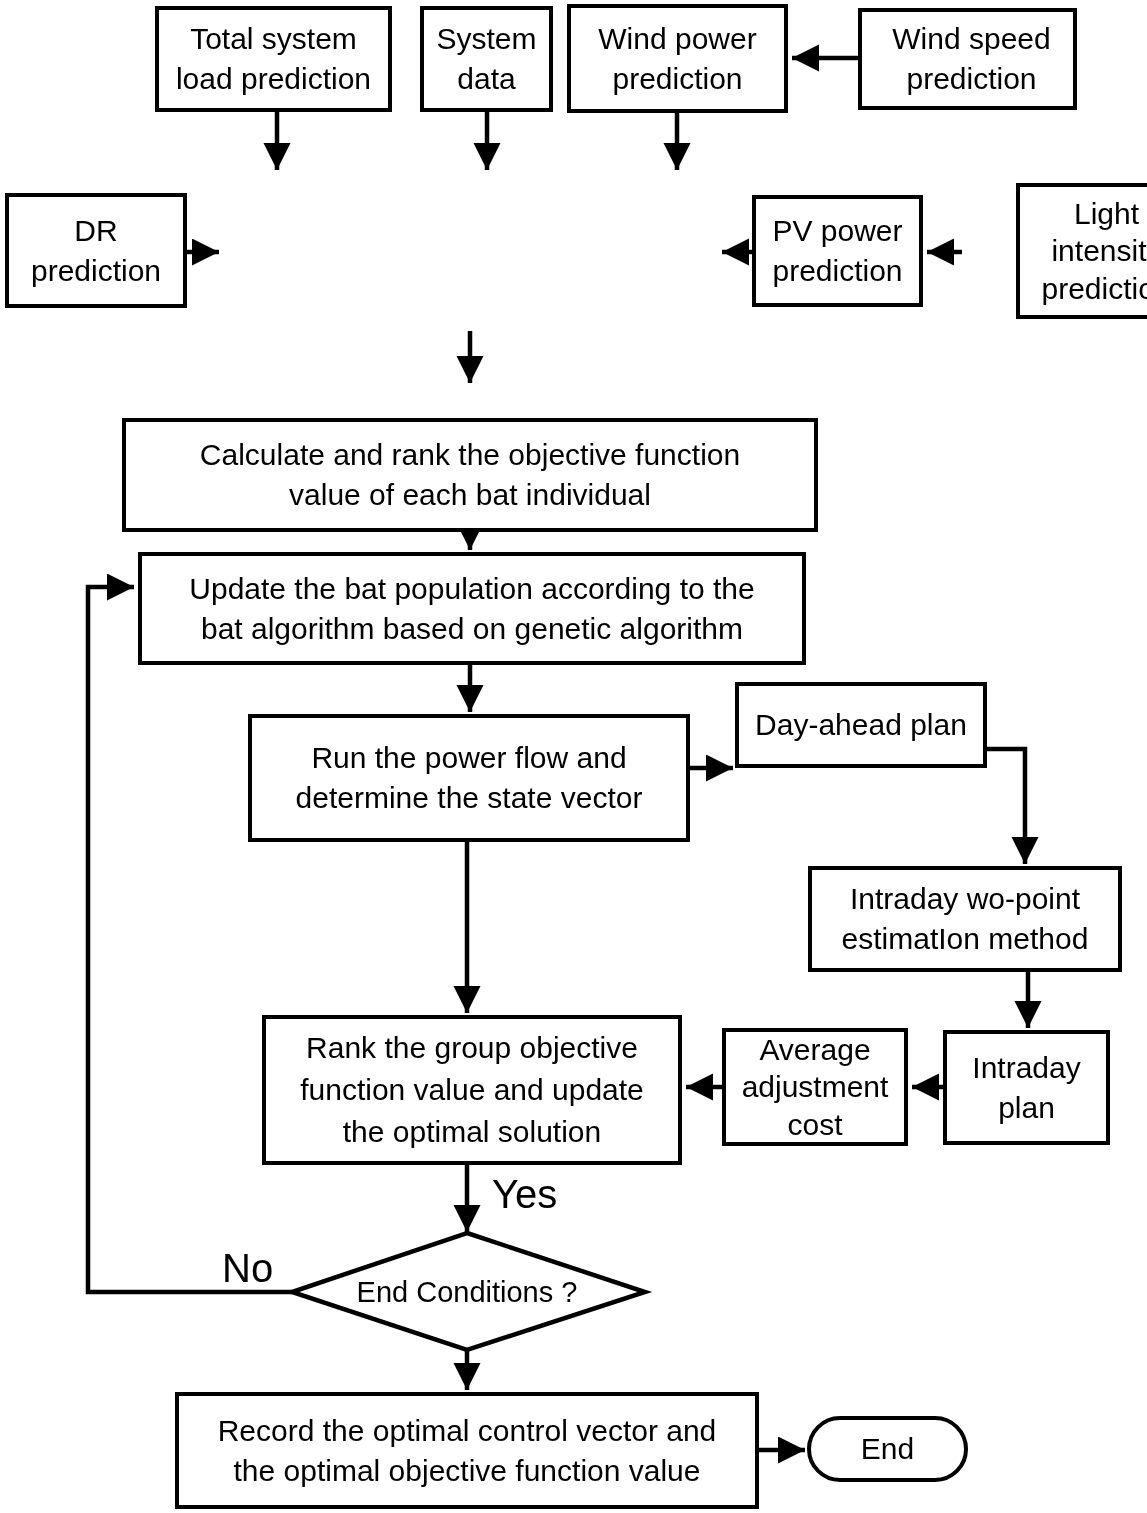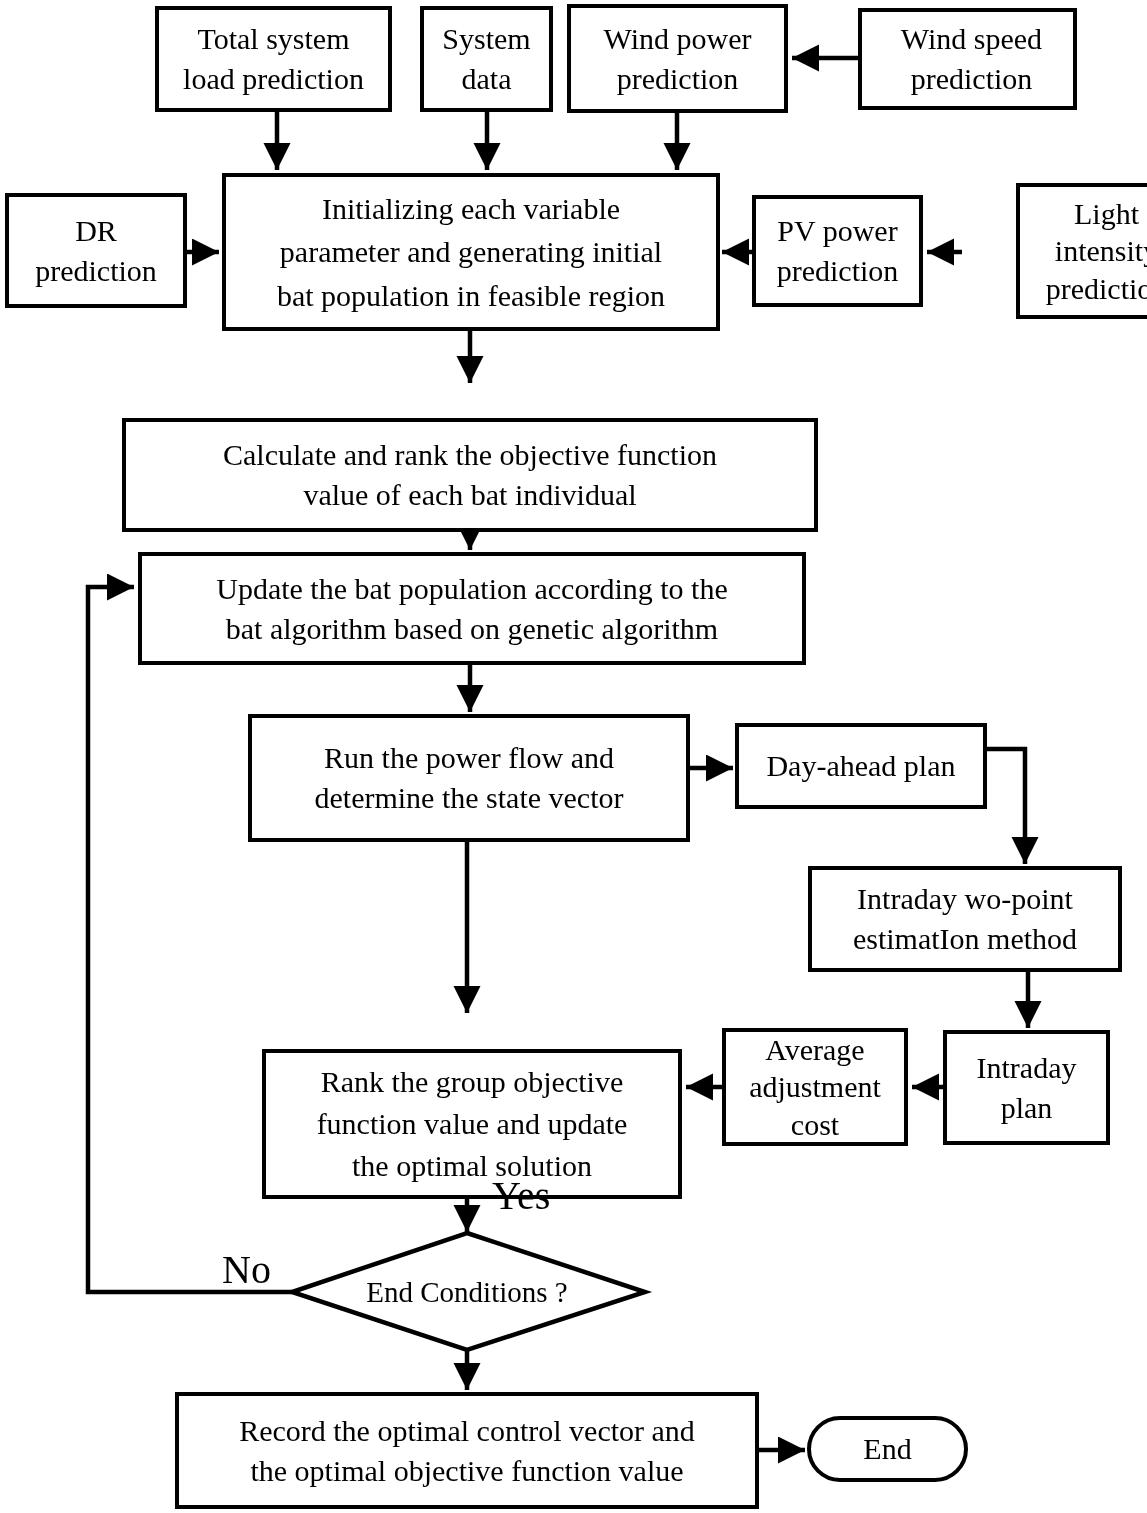--- a/index.html
+++ b/index.html
@@ -1,21 +1,21 @@
 <!DOCTYPE html>
 <html><head>
 <meta charset="utf-8">
 <style>
   html,body{margin:0;padding:0;background:#ffffff;}
   #canvas{
     position:relative;
     width:1147px;
     height:1513px;
     background:#ffffff;
-    font-family:Liberation Serif, serif;
+    font-family:Liberation Sans, sans-serif;
     color:#000000;
     overflow:hidden;
   }
   #wires{position:absolute;left:0;top:0;z-index:1;}
   .node{
     position:absolute;
     box-sizing:border-box;
     background:#ffffff;
     border:4px solid #000000;
     display:flex;
@@ -92,46 +92,43 @@
 
   <div class="node" style="left:567px;top:4px;width:221px;height:109px;">Wind power
 prediction</div>
 
   <div class="node" style="left:858px;top:8px;width:219px;height:102px;padding-left:12px;">Wind speed
 prediction</div>
 
   <div class="node" style="left:5px;top:193px;width:182px;height:115px;">DR
 prediction</div>
 
-  <div class="node" style="left:222px;top:173px;width:498px;height:158px;line-height:1.45;">Initializing each variable
-parameter and generating initial
-bat population in feasible region</div>
 
   <div class="node" style="left:752px;top:195px;width:171px;height:112px;">PV power
 prediction</div>
 
   <div class="node" style="left:1016px;top:183px;width:181px;height:136px;line-height:1.25;">Light
 intensity
 prediction</div>
 
   <div class="node" style="left:122px;top:386px;width:696px;height:114px;margin-top:32px;">Calculate and rank the objective function
 value of each bat individual</div>
 
   <div class="node" style="left:138px;top:552px;width:668px;height:113px;">Update the bat population according to the
 bat algorithm based on genetic algorithm</div>
 
   <div class="node" style="left:248px;top:714px;width:442px;height:128px;">Run the power flow  and
 determine the state vector</div>
 
-  <div class="node" style="left:735px;top:723px;width:252px;height:86px;">Day-ahead plan</div>
+  <div class="node" style="left:735px;top:682px;width:252px;height:86px;">Day-ahead plan</div>
 
   <div class="node" style="left:808px;top:866px;width:314px;height:106px;">Intraday  wo-point
 estimatIon method</div>
 
-  <div class="node" style="left:262px;top:1049px;width:420px;height:150px;line-height:1.4;">Rank the group objective
+  <div class="node" style="left:262px;top:1015px;width:420px;height:150px;line-height:1.4;">Rank the group objective
 function value and update
 the optimal solution</div>
 
   <div class="node" style="left:722px;top:1028px;width:186px;height:118px;line-height:1.25;">Average
 adjustment
 cost</div>
 
   <div class="node" style="left:943px;top:1030px;width:167px;height:115px;">Intraday
 plan</div>
 

